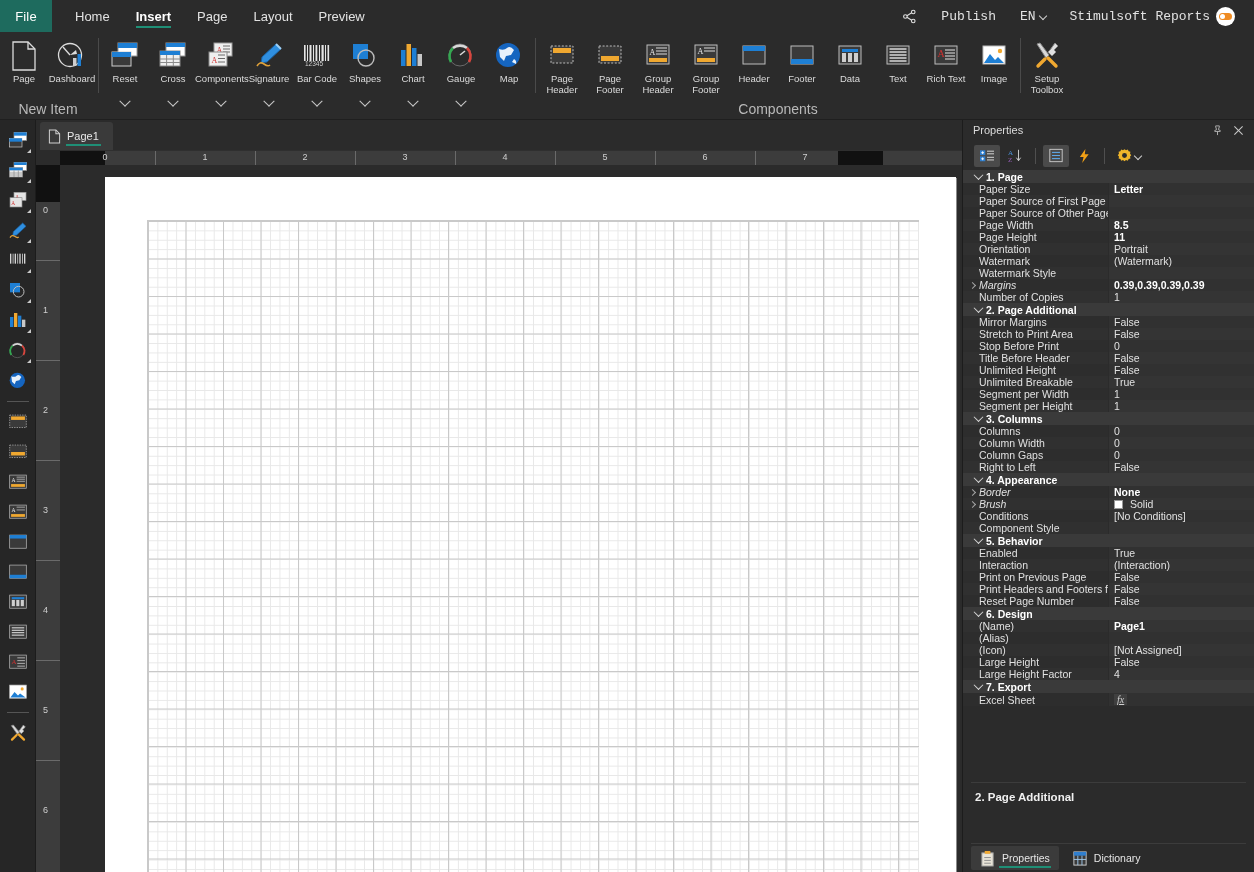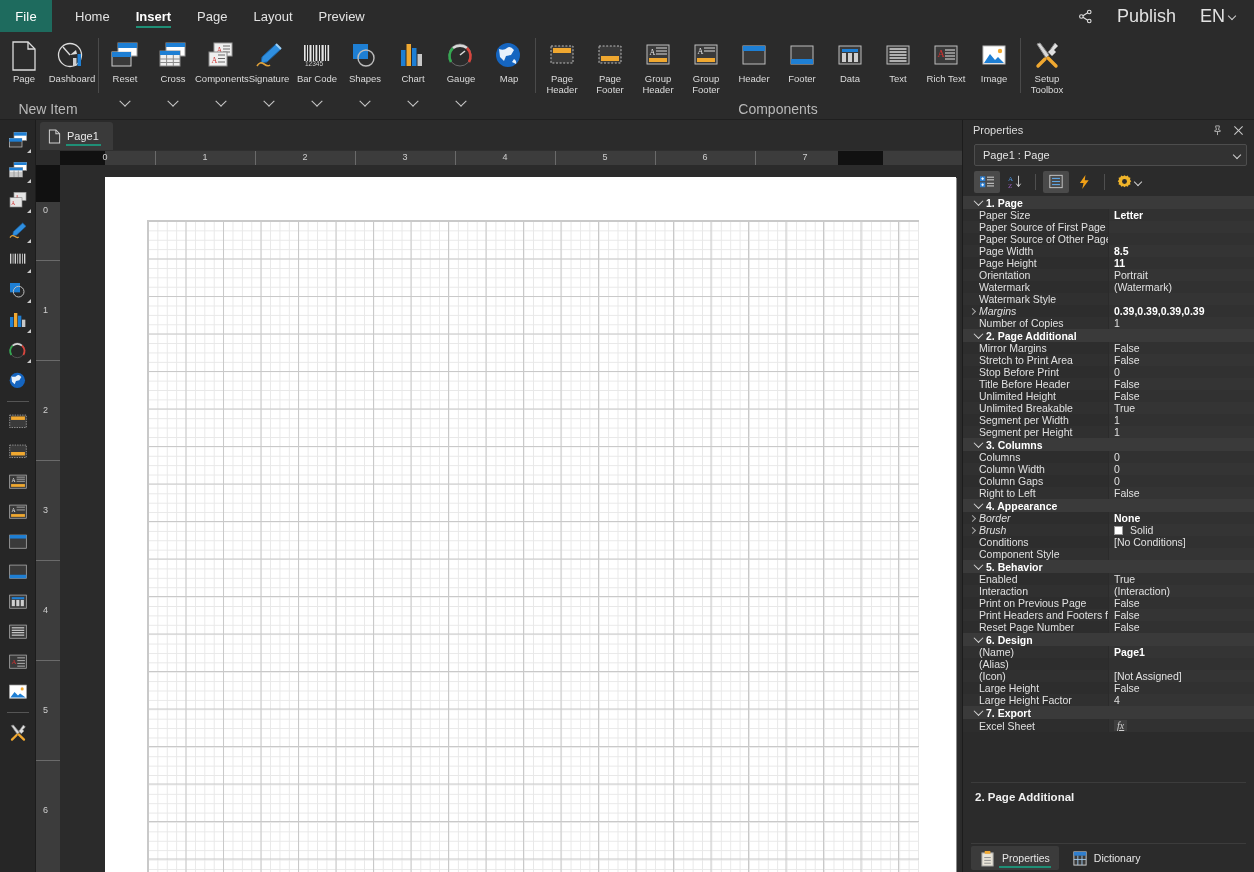--- a/index.html
+++ b/index.html
@@ -22,21 +22,21 @@
   .menu-items { display:flex; align-items:stretch; margin-left:10px; }
   .menu-item {
     padding:0 13px; display:flex; align-items:center; position:relative;
     font-size:13px; color:#e2e2e2;
   }
   .menu-item.active { color:#ffffff; font-weight:bold; }
   .menu-item.active:after {
     content:""; position:absolute; left:13px; right:13px; bottom:4px; height:2px; background:#1f8f76;
   }
   .menu-right { margin-left:auto; display:flex; align-items:center; padding-right:8px; gap:2px; }
-  .menu-right .mr { padding:0 11px; height:32px; display:flex; align-items:center; font-size:18px; color:#e2e2e2; gap:4px;}
+  .menu-right .mr { padding:0 11px; height:32px; display:flex; align-items:center; font-size:13px; color:#e2e2e2; gap:4px;font-family:Liberation Mono, monospace;}
   .share-ic { display:block; }
   .avatar {
     width:19px; height:19px; border-radius:50%; background:#fff; position:relative;
     display:flex; align-items:center; justify-content:center; margin-left:2px;
   }
   .avatar:before {
     content:""; width:13px; height:7px; border-radius:7px; background:#ef8b22;
   }
   .avatar:after {
     content:""; position:absolute; width:5px; height:5px; border-radius:50%; background:#fff; left:4px; top:7px;
@@ -178,20 +178,24 @@
           <circle cx="3.6" cy="8" r="1.9" fill="none" stroke="#e0e0e0" stroke-width="1.2"></circle>
           <circle cx="12" cy="12.8" r="1.9" fill="none" stroke="#e0e0e0" stroke-width="1.2"></circle>
           <line x1="5.3" y1="7.1" x2="10.3" y2="4.1" stroke="#e0e0e0" stroke-width="1.2"></line>
           <line x1="5.3" y1="8.9" x2="10.3" y2="11.9" stroke="#e0e0e0" stroke-width="1.2"></line>
         </svg>
       </div>
       <div class="mr">Publish</div>
       <div class="mr">
         <span>EN</span>
         <span class="chev-sm"></span>
+      </div>
+      <div class="mr">
+        <span>Stimulsoft Reports</span>
+        <span class="avatar"></span>
       </div>
     </div>
   </div>
 
   <div class="ribbon">
 
     <div class="rgroup">
       <div class="rgroup-items">
         <div class="ritem">
           <span class="ic">
@@ -773,24 +777,20 @@
             <path d="M4 1 h4 v1 l-1 3 2 1 v1 h-6 v-1 l2 -1 -1 -3 z" fill="none" stroke="#b8b8b8" stroke-width="1"></path>
             <line x1="6" y1="7" x2="6" y2="11" stroke="#b8b8b8" stroke-width="1"></line>
           </svg>
           <svg width="11" height="11" viewBox="0 0 12 12">
             <line x1="1.5" y1="1.5" x2="10.5" y2="10.5" stroke="#c8c8c8" stroke-width="1.1"></line>
             <line x1="10.5" y1="1.5" x2="1.5" y2="10.5" stroke="#c8c8c8" stroke-width="1.1"></line>
           </svg>
         </span>
       </div>
 
-      <div class="combo">
-        <span class="cv">Page1 : Page</span>
-        <span class="chev-sm"></span>
-      </div>
 
       <div class="ptoolbar">
         <div class="pt-btn on">
           <svg width="16" height="14" viewBox="0 0 18 16">
             <rect x="1" y="1.5" width="6" height="5.5" fill="#2f7fd0"></rect>
               <rect x="1" y="8.5" width="6" height="5.5" fill="#2f7fd0"></rect>
             <g stroke="#fff" stroke-width="1">
                 <line x1="2.4" y1="4.2" x2="5.6" y2="4.2"></line>
                 <line x1="4" y1="2.6" x2="4" y2="5.8"></line>
             <line x1="2.4" y1="11.2" x2="5.6" y2="11.2"></line>

